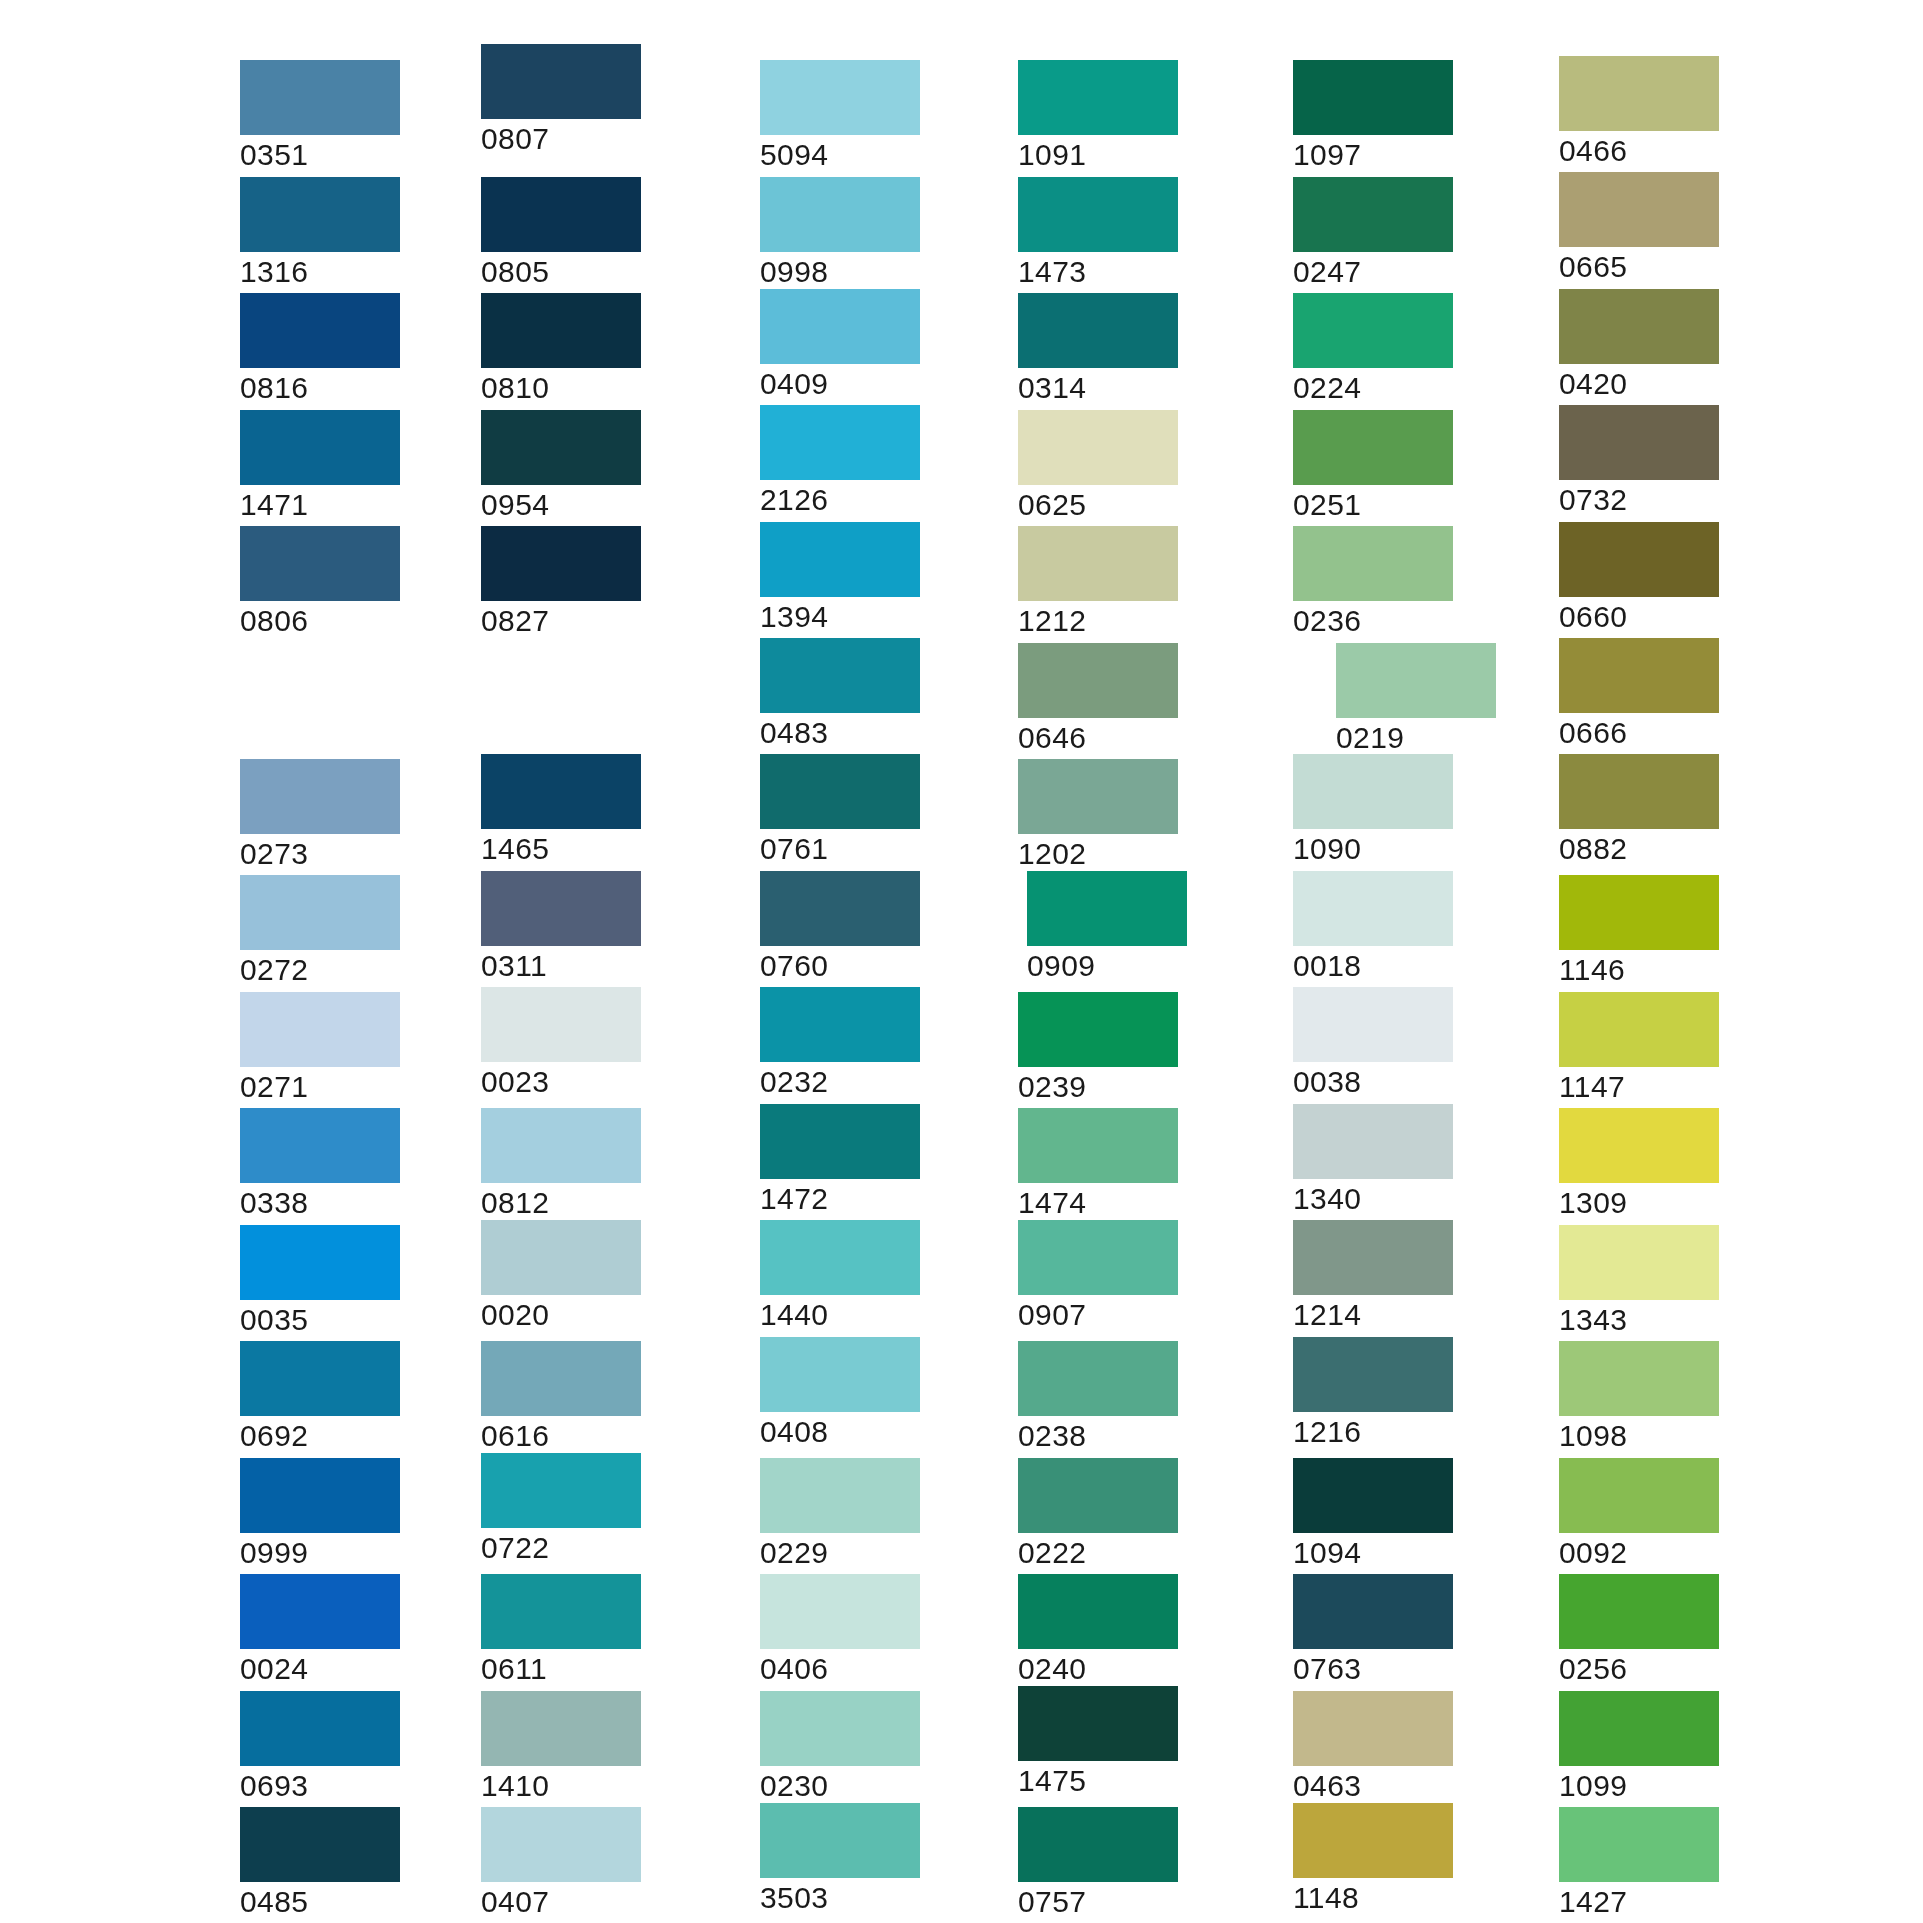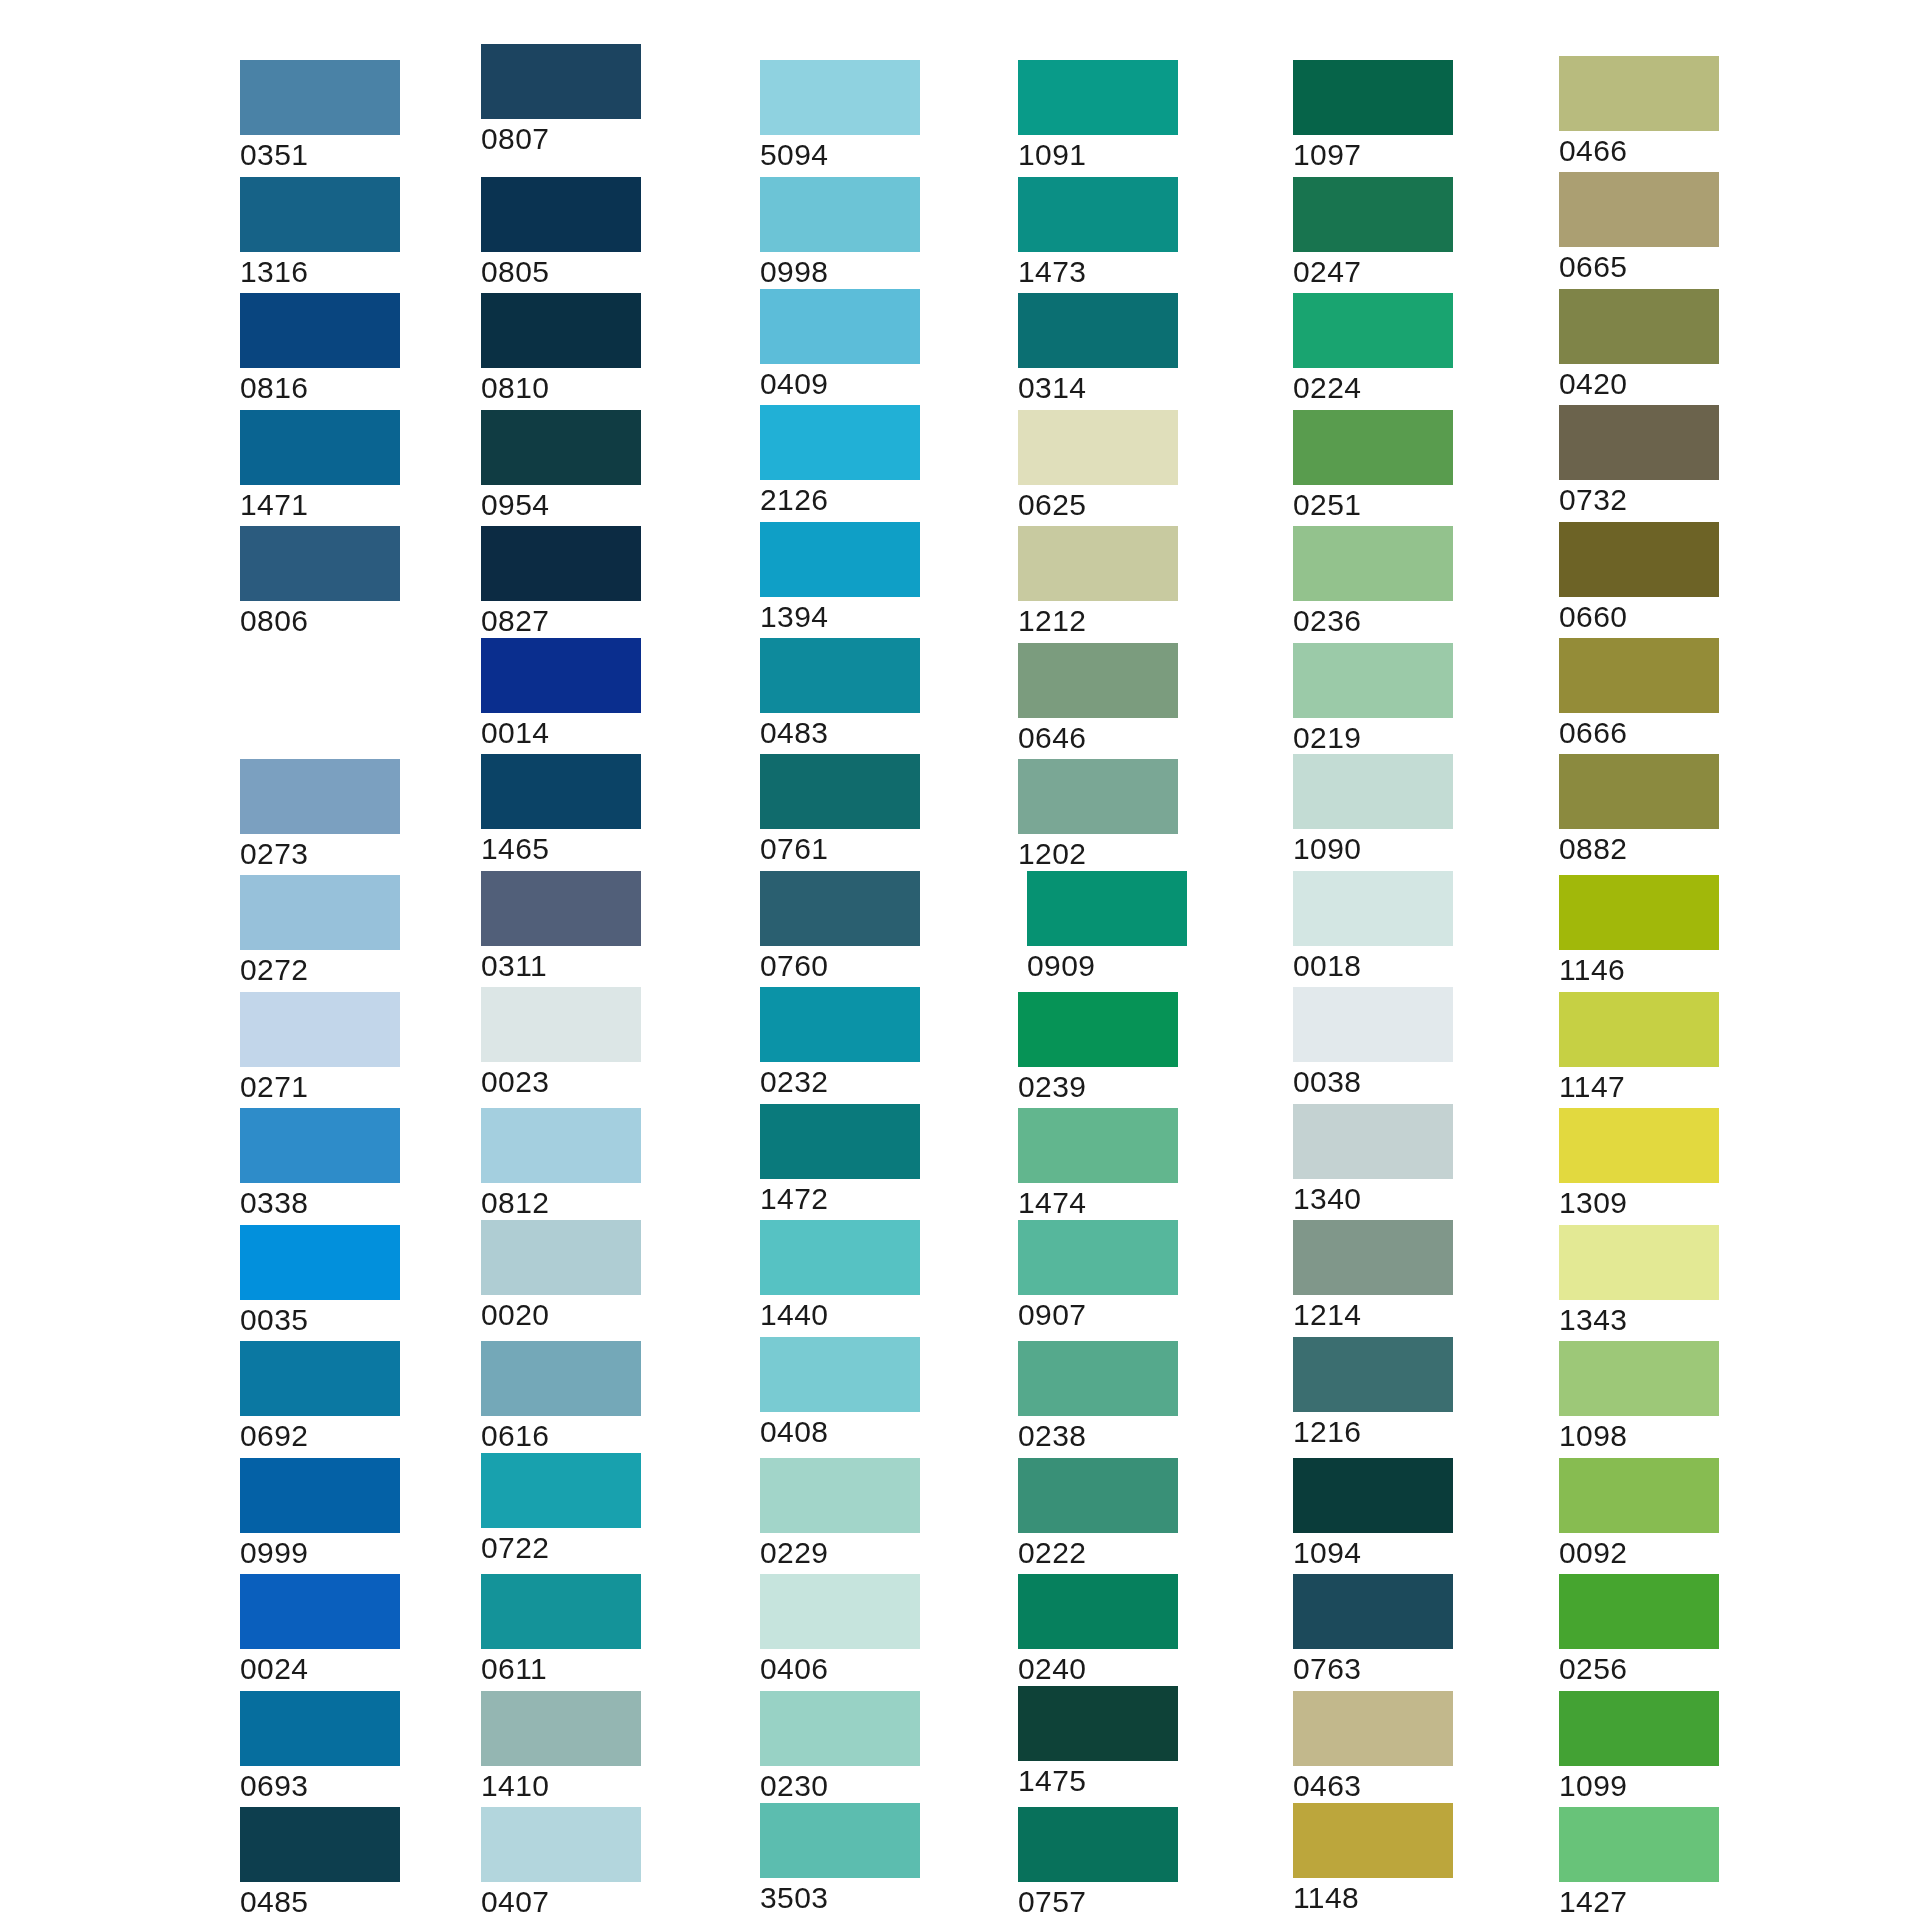--- a/index.html
+++ b/index.html
@@ -127,24 +127,20 @@
         <span class="swatch-label">0810</span>
       </div>
       <div class="swatch-cell" style="top: 410px;">
         <div class="swatch" style="background: rgb(16, 60, 67);"></div>
         <span class="swatch-label">0954</span>
       </div>
       <div class="swatch-cell" style="top: 526px;">
         <div class="swatch" style="background: rgb(12, 43, 67);"></div>
         <span class="swatch-label">0827</span>
       </div>
-      <div class="swatch-cell" style="top: 638px;">
-        <div class="swatch" style="background: rgb(10, 46, 142);"></div>
-        <span class="swatch-label">0014</span>
-      </div>
       <div class="swatch-cell" style="top: 754px;">
         <div class="swatch" style="background: rgb(11, 67, 102);"></div>
         <span class="swatch-label">1465</span>
       </div>
       <div class="swatch-cell" style="top: 871px;">
         <div class="swatch" style="background: rgb(81, 95, 121);"></div>
         <span class="swatch-label">0311</span>
       </div>
       <div class="swatch-cell" style="top: 987px;">
         <div class="swatch" style="background: rgb(220, 230, 230);"></div>
@@ -325,21 +321,21 @@
         <span class="swatch-label">0224</span>
       </div>
       <div class="swatch-cell" style="top: 410px;">
         <div class="swatch" style="background: rgb(89, 156, 78);"></div>
         <span class="swatch-label">0251</span>
       </div>
       <div class="swatch-cell" style="top: 526px;">
         <div class="swatch" style="background: rgb(147, 194, 141);"></div>
         <span class="swatch-label">0236</span>
       </div>
-      <div class="swatch-cell" style="top: 643px;">
+      <div class="swatch-cell" style="top: 643px; margin-left: 43px;">
         <div class="swatch" style="background: rgb(155, 202, 168);"></div>
         <span class="swatch-label">0219</span>
       </div>
       <div class="swatch-cell" style="top: 754px;">
         <div class="swatch" style="background: rgb(195, 220, 212);"></div>
         <span class="swatch-label">1090</span>
       </div>
       <div class="swatch-cell" style="top: 871px;">
         <div class="swatch" style="background: rgb(211, 230, 227);"></div>
         <span class="swatch-label">0018</span>

